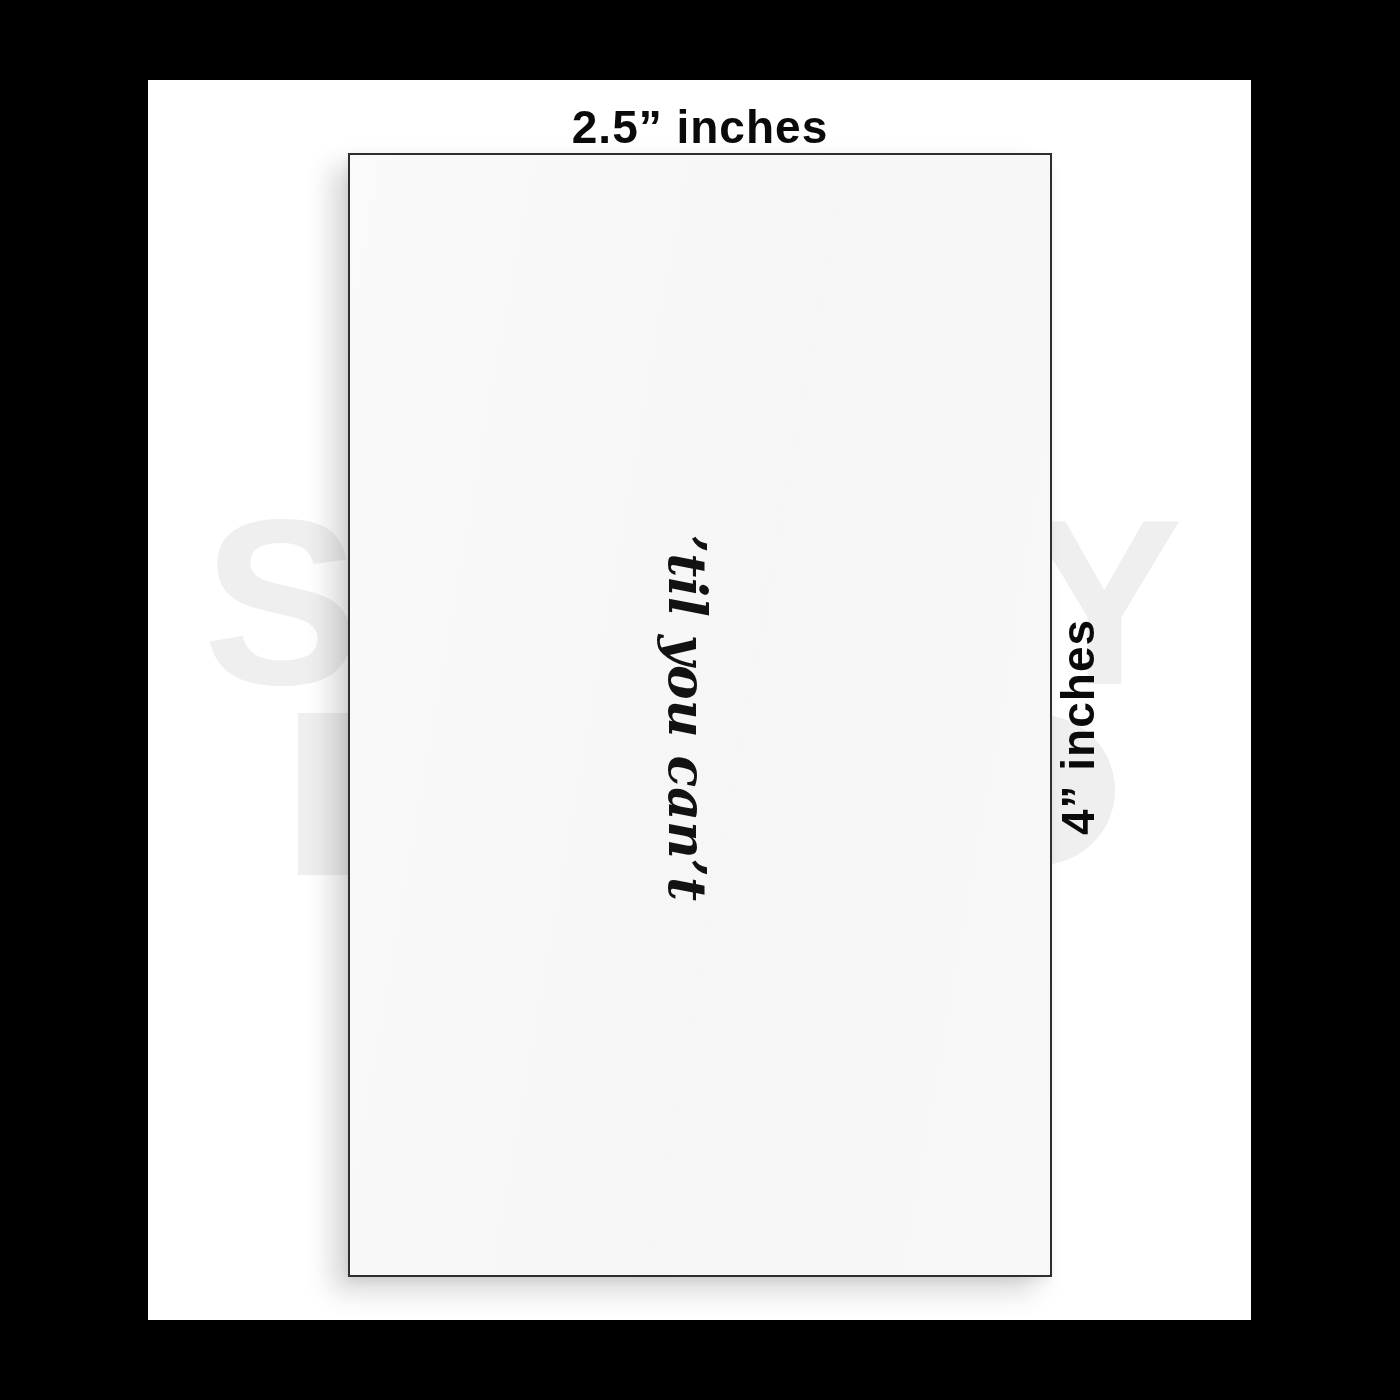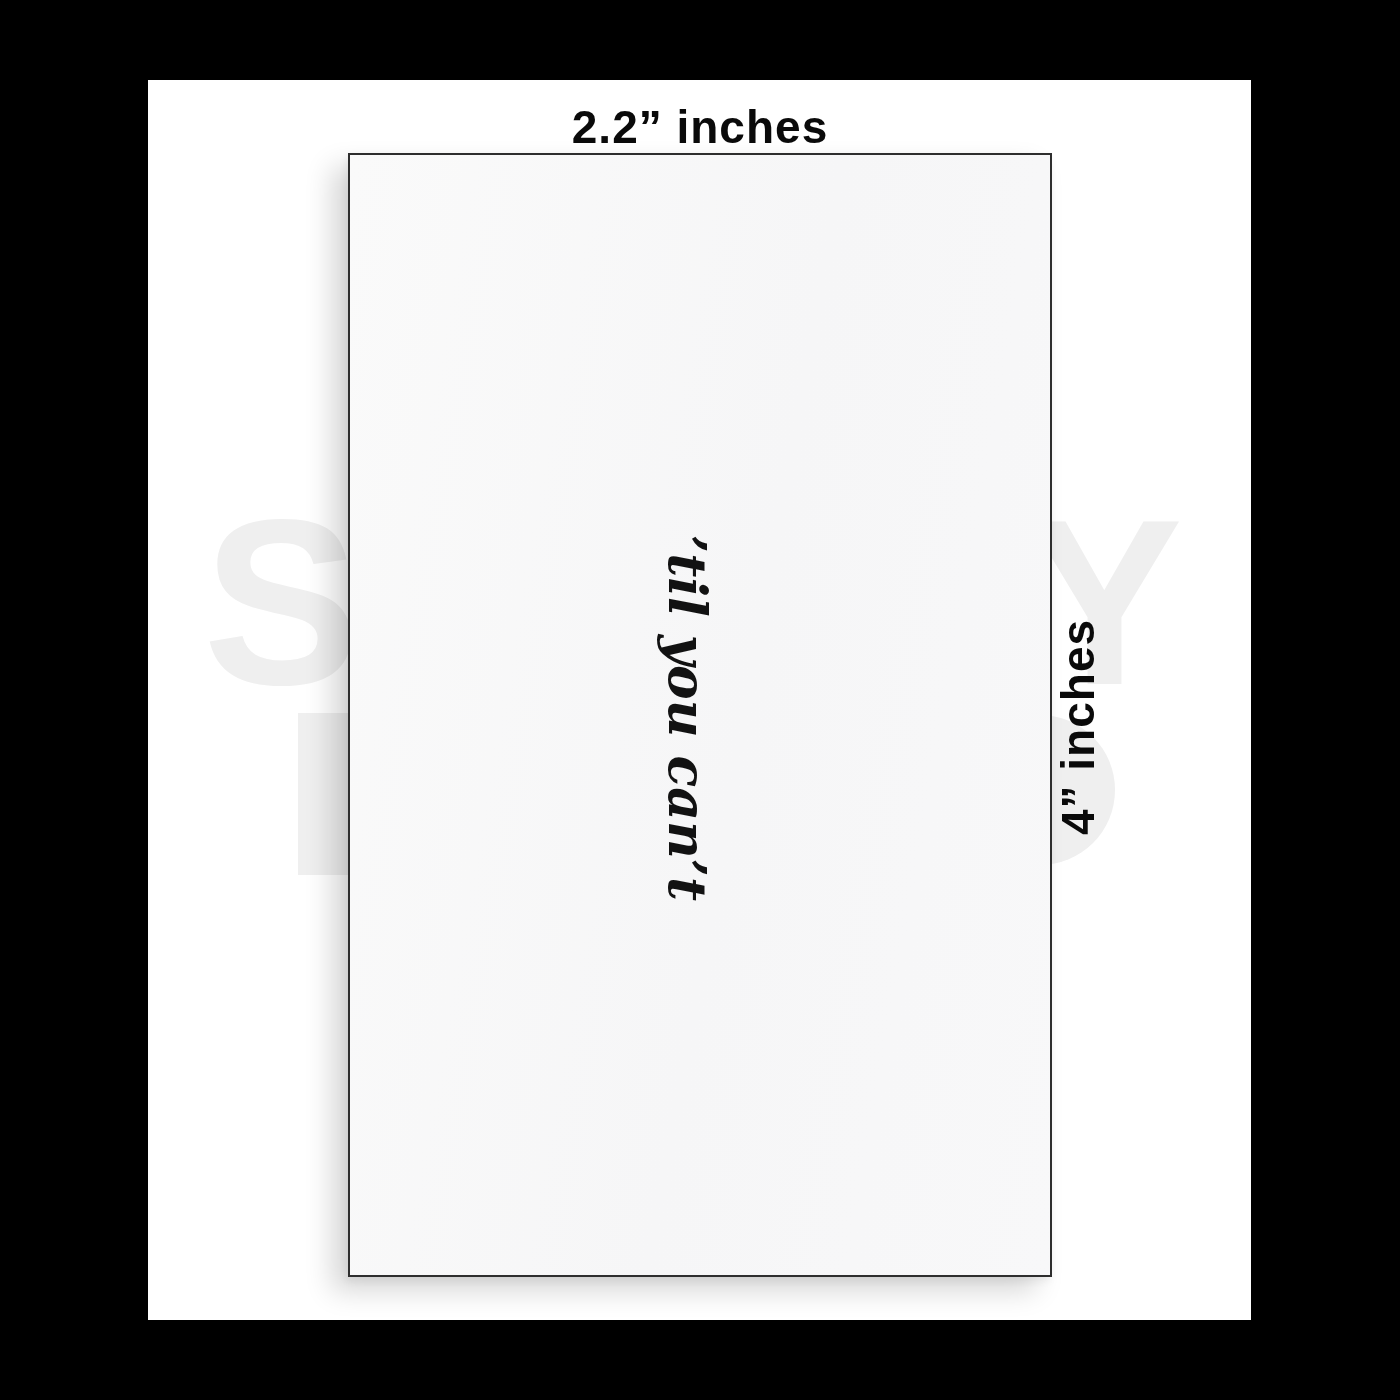--- a/index.html
+++ b/index.html
@@ -101,21 +101,21 @@
 <body>
 
 <div class="frame">
   <div class="stage">
 
     <div class="wm-letter s">S</div>
     <div class="wm-letter y">Y</div>
     <div class="wm-frag bar"></div>
     <div class="wm-frag round"></div>
 
-    <div class="dim-label top">2.2” inches</div>
+    <div class="dim-label top">2.5” inches</div>
     <div class="dim-label side">4” inches</div>
 
     <div class="card">
       <div class="quote">’til you can’t</div>
     </div>
 
   </div>
 </div>
 
 </body></html>

